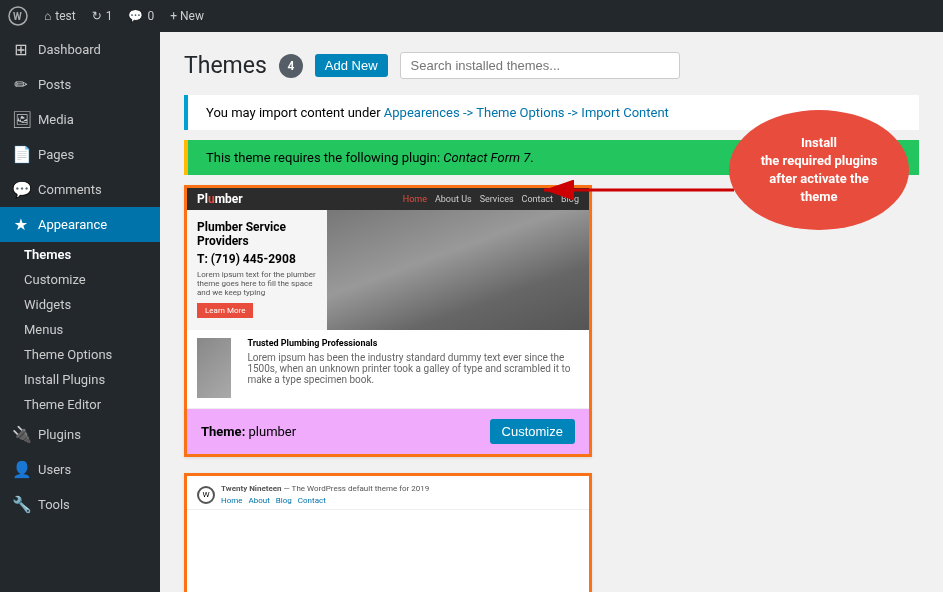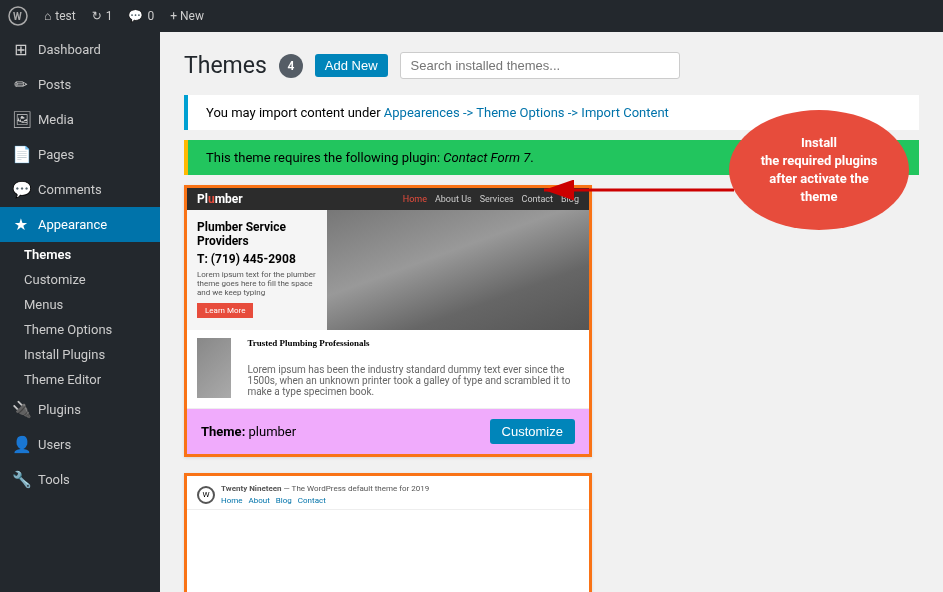--- a/index.html
+++ b/index.html
@@ -204,21 +204,21 @@
       padding: 3px 8px;
       font-size: 8px;
       display: inline-block;
       margin-top: 6px;
       cursor: pointer;
     }
     .plumber-section {
       padding: 8px 10px;
       background: #fff;
     }
-    .plumber-section h4 { font-size: 9px; font-weight: 700; margin-bottom: 16px; font-family: Liberation Serif, serif; }
+    .plumber-section h4 { font-size: 9px; font-weight: 700; margin-bottom: 4px; }
     .plumber-section p { font-size: 10px; color: #666; }
     .plumber-img-bottom {
       width: 80px;
       height: 60px;
       background: linear-gradient(135deg, #999, #bbb);
       float: left;
       margin-right: 8px;
     }
 
     
@@ -323,20 +323,23 @@
     <div class="sidebar-item active">
       <span class="sidebar-icon">★</span>
       <span>Appearance</span>
     </div>
 
     <div class="sidebar-sub-item active">
       <span>Themes</span>
     </div>
     <div class="sidebar-sub-item">
       <span>Customize</span>
+    </div>
+    <div class="sidebar-sub-item">
+      <span>Widgets</span>
     </div>
     <div class="sidebar-sub-item">
       <span>Menus</span>
     </div>
     <div class="sidebar-sub-item">
       <span>Theme Options</span>
     </div>
     <div class="sidebar-sub-item">
       <span>Install Plugins</span>
     </div>

